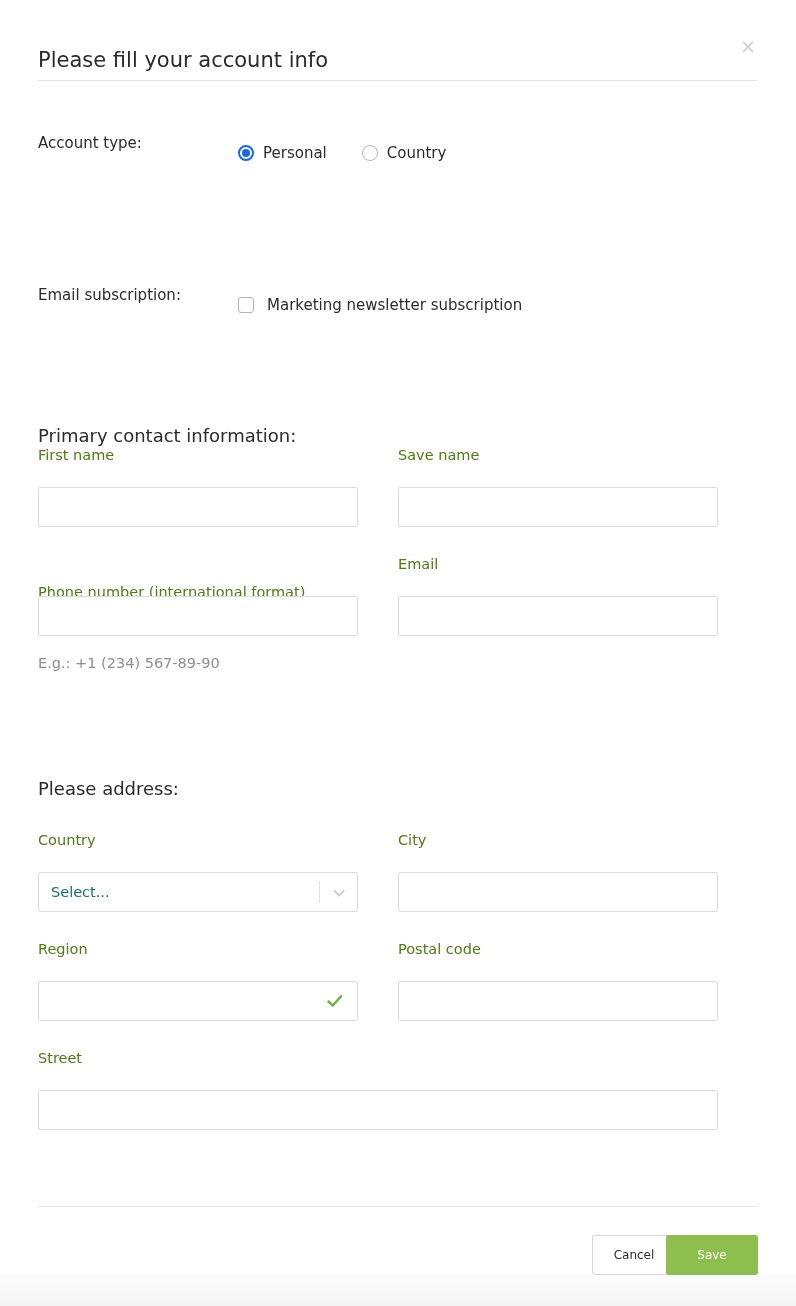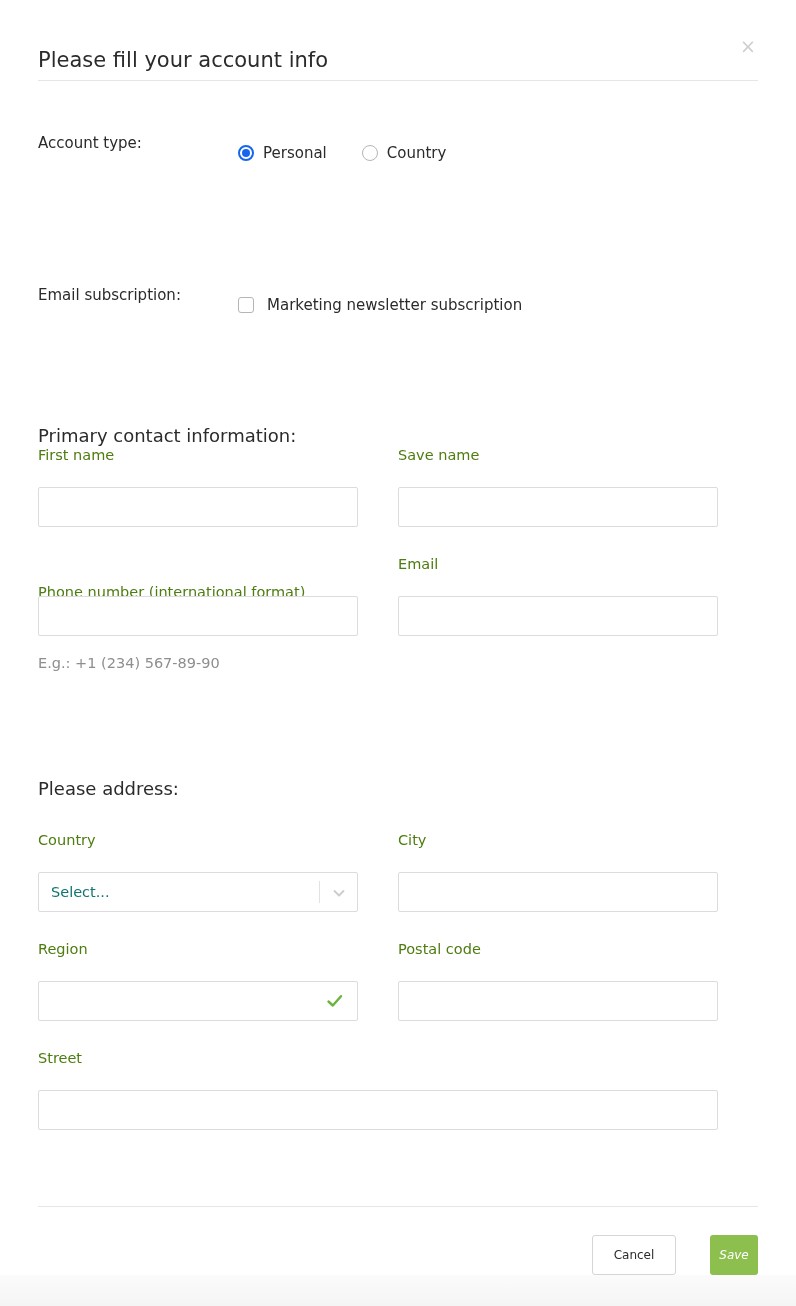--- a/index.html
+++ b/index.html
@@ -225,26 +225,25 @@
   .btn-cancel {
     top: 1235px;
     width: 84px;
     right: 120px;
     border: 1px solid #d5d5d5;
     background: #ffffff;
     color: #2b2b2b;
   }
   .btn-save {
     top: 1235px;
-    width: 48px;
+    width: 92px;
     right: 38px;
     border: 1px solid transparent;
     background: #8cbf4d;
     color: #ffffff;
-    font-style: italic;
   }
 </style>
 </head>
 <body>
 
 <div class="dialog">
 
   <div class="dlg-header">
     <div class="dlg-title">Please fill your account info</div>
     <button class="close-btn">×</button>

